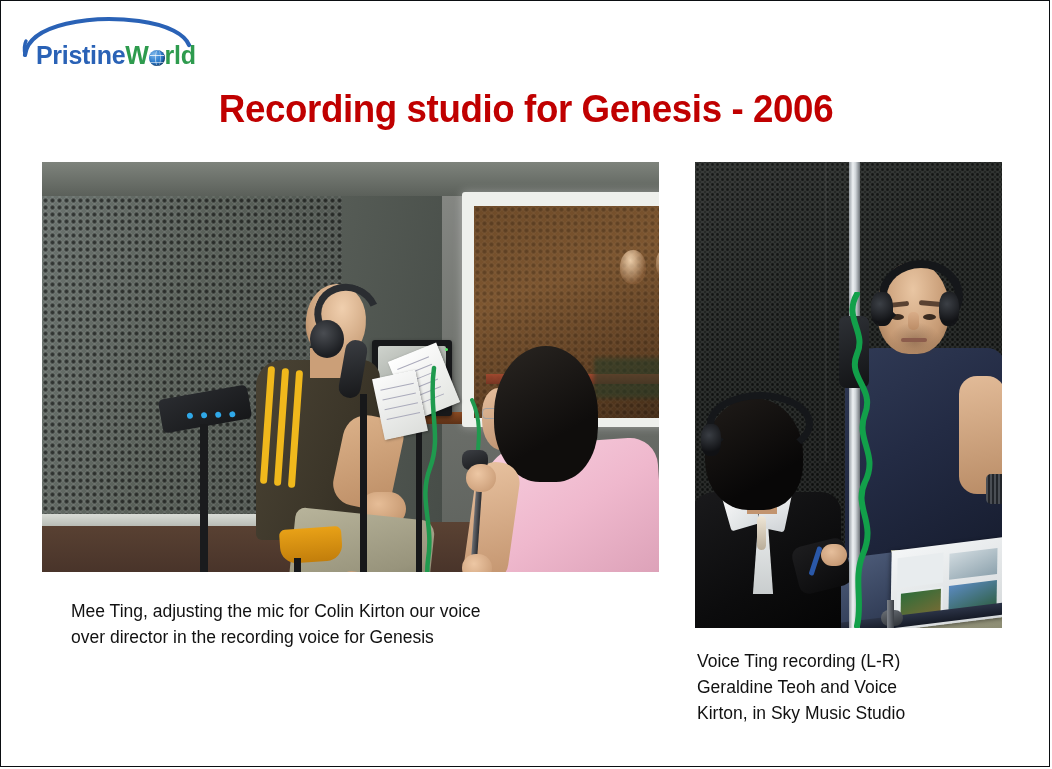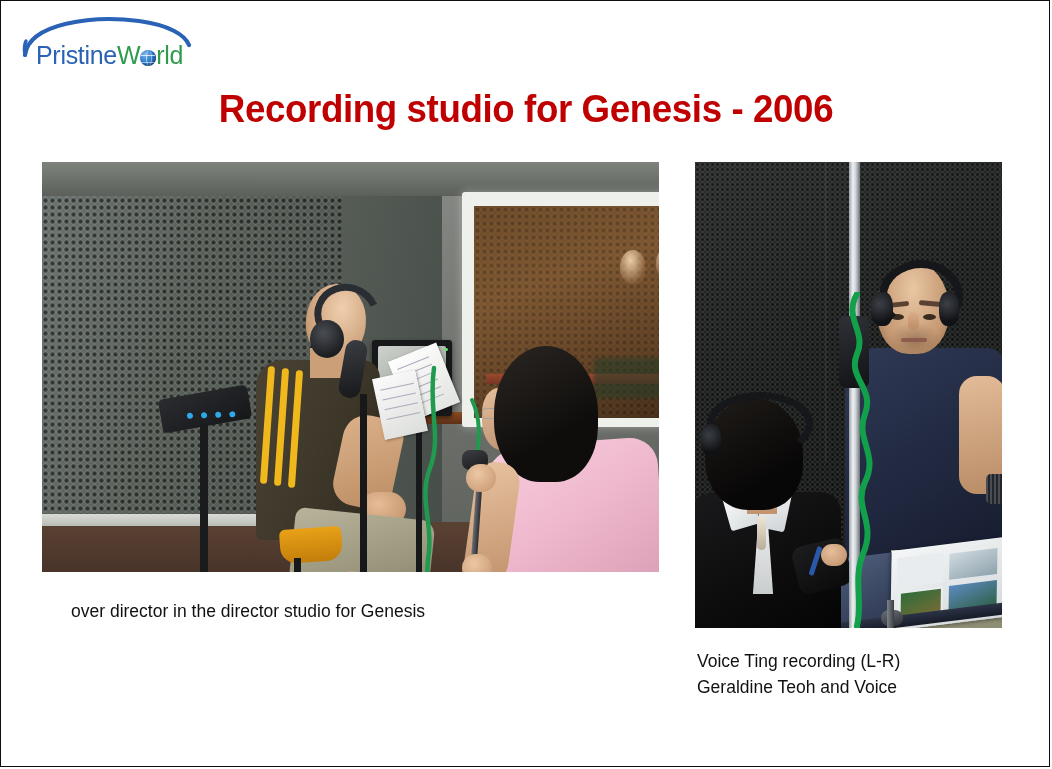--- a/index.html
+++ b/index.html
@@ -12,21 +12,21 @@
   #slide{
     position:relative;width:1050px;height:767px;
     background:#ffffff;border:1px solid #0b0e12;box-sizing:border-box;
   }
 
   
   #logo{position:absolute;left:18px;top:14px;width:182px;height:58px;}
   #logo .swoosh{position:absolute;left:0;top:0;width:182px;height:48px;}
   #logo .wordmark{
     position:absolute;left:17px;top:28px;
-    font-size:25px;font-weight:normal;letter-spacing:-0.3px;
+    font-size:25px;font-weight:bold;letter-spacing:-0.3px;
     white-space:nowrap;line-height:1;
   }
   #logo .pristine{color:#2a62b6;}
   #logo .world-w{color:#2e9b4e;}
   #logo .world-rld{color:#2e9b4e;}
   #logo .globe{
     display:inline-block;width:16px;height:16px;border-radius:50%;
     background:radial-gradient(circle at 32% 28%, #7fb6e8 0%, #2f7fd0 45%, #14529b 100%);
     position:relative;top:2px;margin:0 0px;
     box-shadow:inset -1px -1px 2px rgba(0,0,0,.45);
@@ -436,21 +436,23 @@
     <div id="R-mic-cap">
       <div id="R-mic-grill"></div>
     </div>
     <svg id="R-cable" viewBox="0 0 120 336">
       <path d="M44 2 C 30 26, 54 40, 44 62 C 34 86, 62 96, 52 122 C 42 148, 66 162, 52 190
                C 40 216, 64 230, 50 262 C 40 286, 50 310, 44 334" fill="none" stroke="#12a04a" stroke-width="6" stroke-linecap="round"></path>
     </svg>
   </div>
 
   <div id="caption-left" class="caption">
-    <span class="cap-line">over director in the director studio for Genesis</span>
+    <span class="cap-line">Mee Ting, adjusting the mic for Colin Kirton our voice</span>
+    <span class="cap-line">over director in the recording voice for Genesis</span>
   </div>
 
   <div id="caption-right" class="caption">
     <span class="cap-line">Voice Ting recording (L-R)</span>
     <span class="cap-line">Geraldine Teoh and Voice</span>
+    <span class="cap-line">Kirton, in Sky Music Studio</span>
   </div>
 
 </div>
 
 </body></html>

